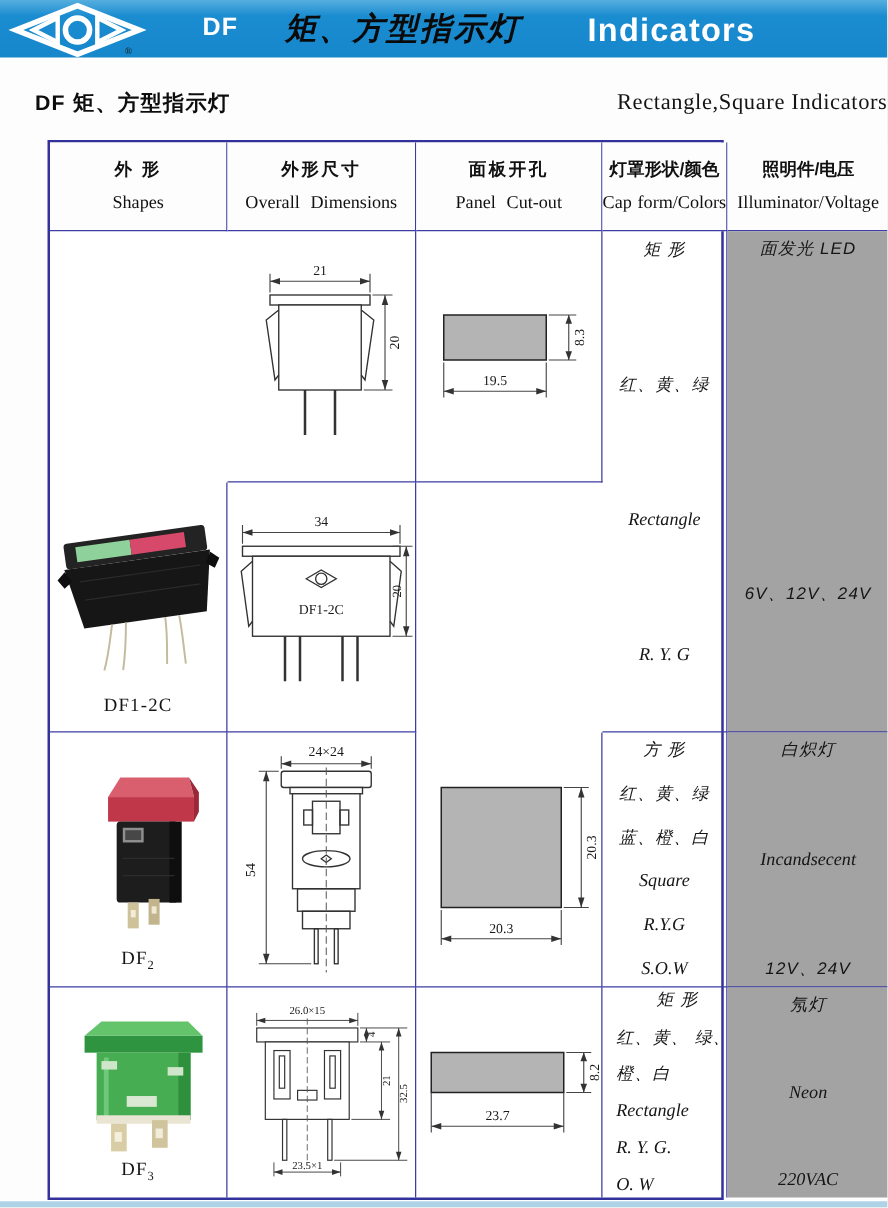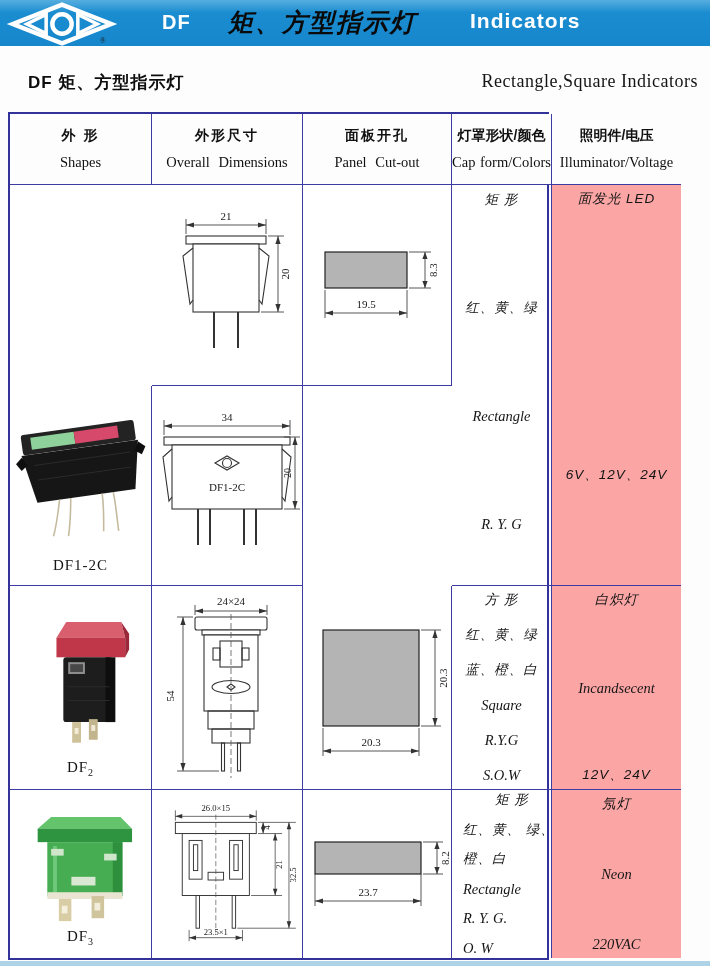--- a/index.html
+++ b/index.html
@@ -18,47 +18,47 @@
     position:absolute; left:162px; top:11px; color:#ffffff;
     font-size:20px; font-weight:600; letter-spacing:1px;
   }
   .hdr-title-cn {
     position:absolute; left:228px; top:6px; width:190px; text-align:left;
     color:#0a0a0a; font-size:25px; font-weight:800; font-style:italic;
     letter-spacing:2px; white-space:nowrap;
   }
   .hdr-title-en {
     position:absolute; left:470px; top:9px; color:#ffffff;
-    font-size:21px; font-weight:600; letter-spacing:1px;
+    font-size:26px; font-weight:600; letter-spacing:1px;
   }
   
   .sub-cn {
     position:absolute; left:28px; top:71px; color:#0d0d0d;
     font-size:17px; font-weight:700; letter-spacing:1px;
   }
   .sub-en {
-    position:absolute; right:12px; top:71px; color:#141414;
+    position:absolute; right:0; top:71px; color:#141414;
     font-family:"Liberation Serif","DejaVu Serif",serif;
     font-size:18px; letter-spacing:0.5px;
   }
   
   .tbl {
-    position:absolute; left:8px; top:112px; width:541px; height:848px;
+    position:absolute; left:38px; top:112px; width:541px; height:848px;
     box-sizing:border-box; border:2px solid #32329a; background:#ffffff;
     display:grid;
     grid-template-columns:142px 151px 149px 100px 129px;
     grid-template-rows:71px 201px 200px 204px 168px;
   }
   .cell {
     box-sizing:border-box; position:relative; overflow:hidden;
     border-right:1.5px solid #3c3ca2; border-bottom:1.5px solid #3c3ca2;
   }
   .c5 { border-right:none; }
   .rlast { border-bottom:none; }
-  .blue { background:#fca5a5; }
+  .blue { background:#a3a3a3; }
   .gc1{grid-column:1} .gc2{grid-column:2} .gc3{grid-column:3} .gc4{grid-column:4} .gc5{grid-column:5}
   .gr1{grid-row:1} .gr2{grid-row:2} .gr3{grid-row:3} .gr4{grid-row:4} .gr5{grid-row:5}
   .span2 { grid-row:2 / span 2; }
   
   .hdr-cell { display:flex; flex-direction:column; align-items:center; justify-content:center; gap:9px; background:#fdfdfd; }
   .hdr-cn { font-size:14px; font-weight:600; color:#111; letter-spacing:2px; white-space:nowrap; }
   .hdr-en {
     font-family:"Liberation Serif","DejaVu Serif",serif; font-size:14.5px; color:#111;
     word-spacing:5px; white-space:nowrap;
   }

